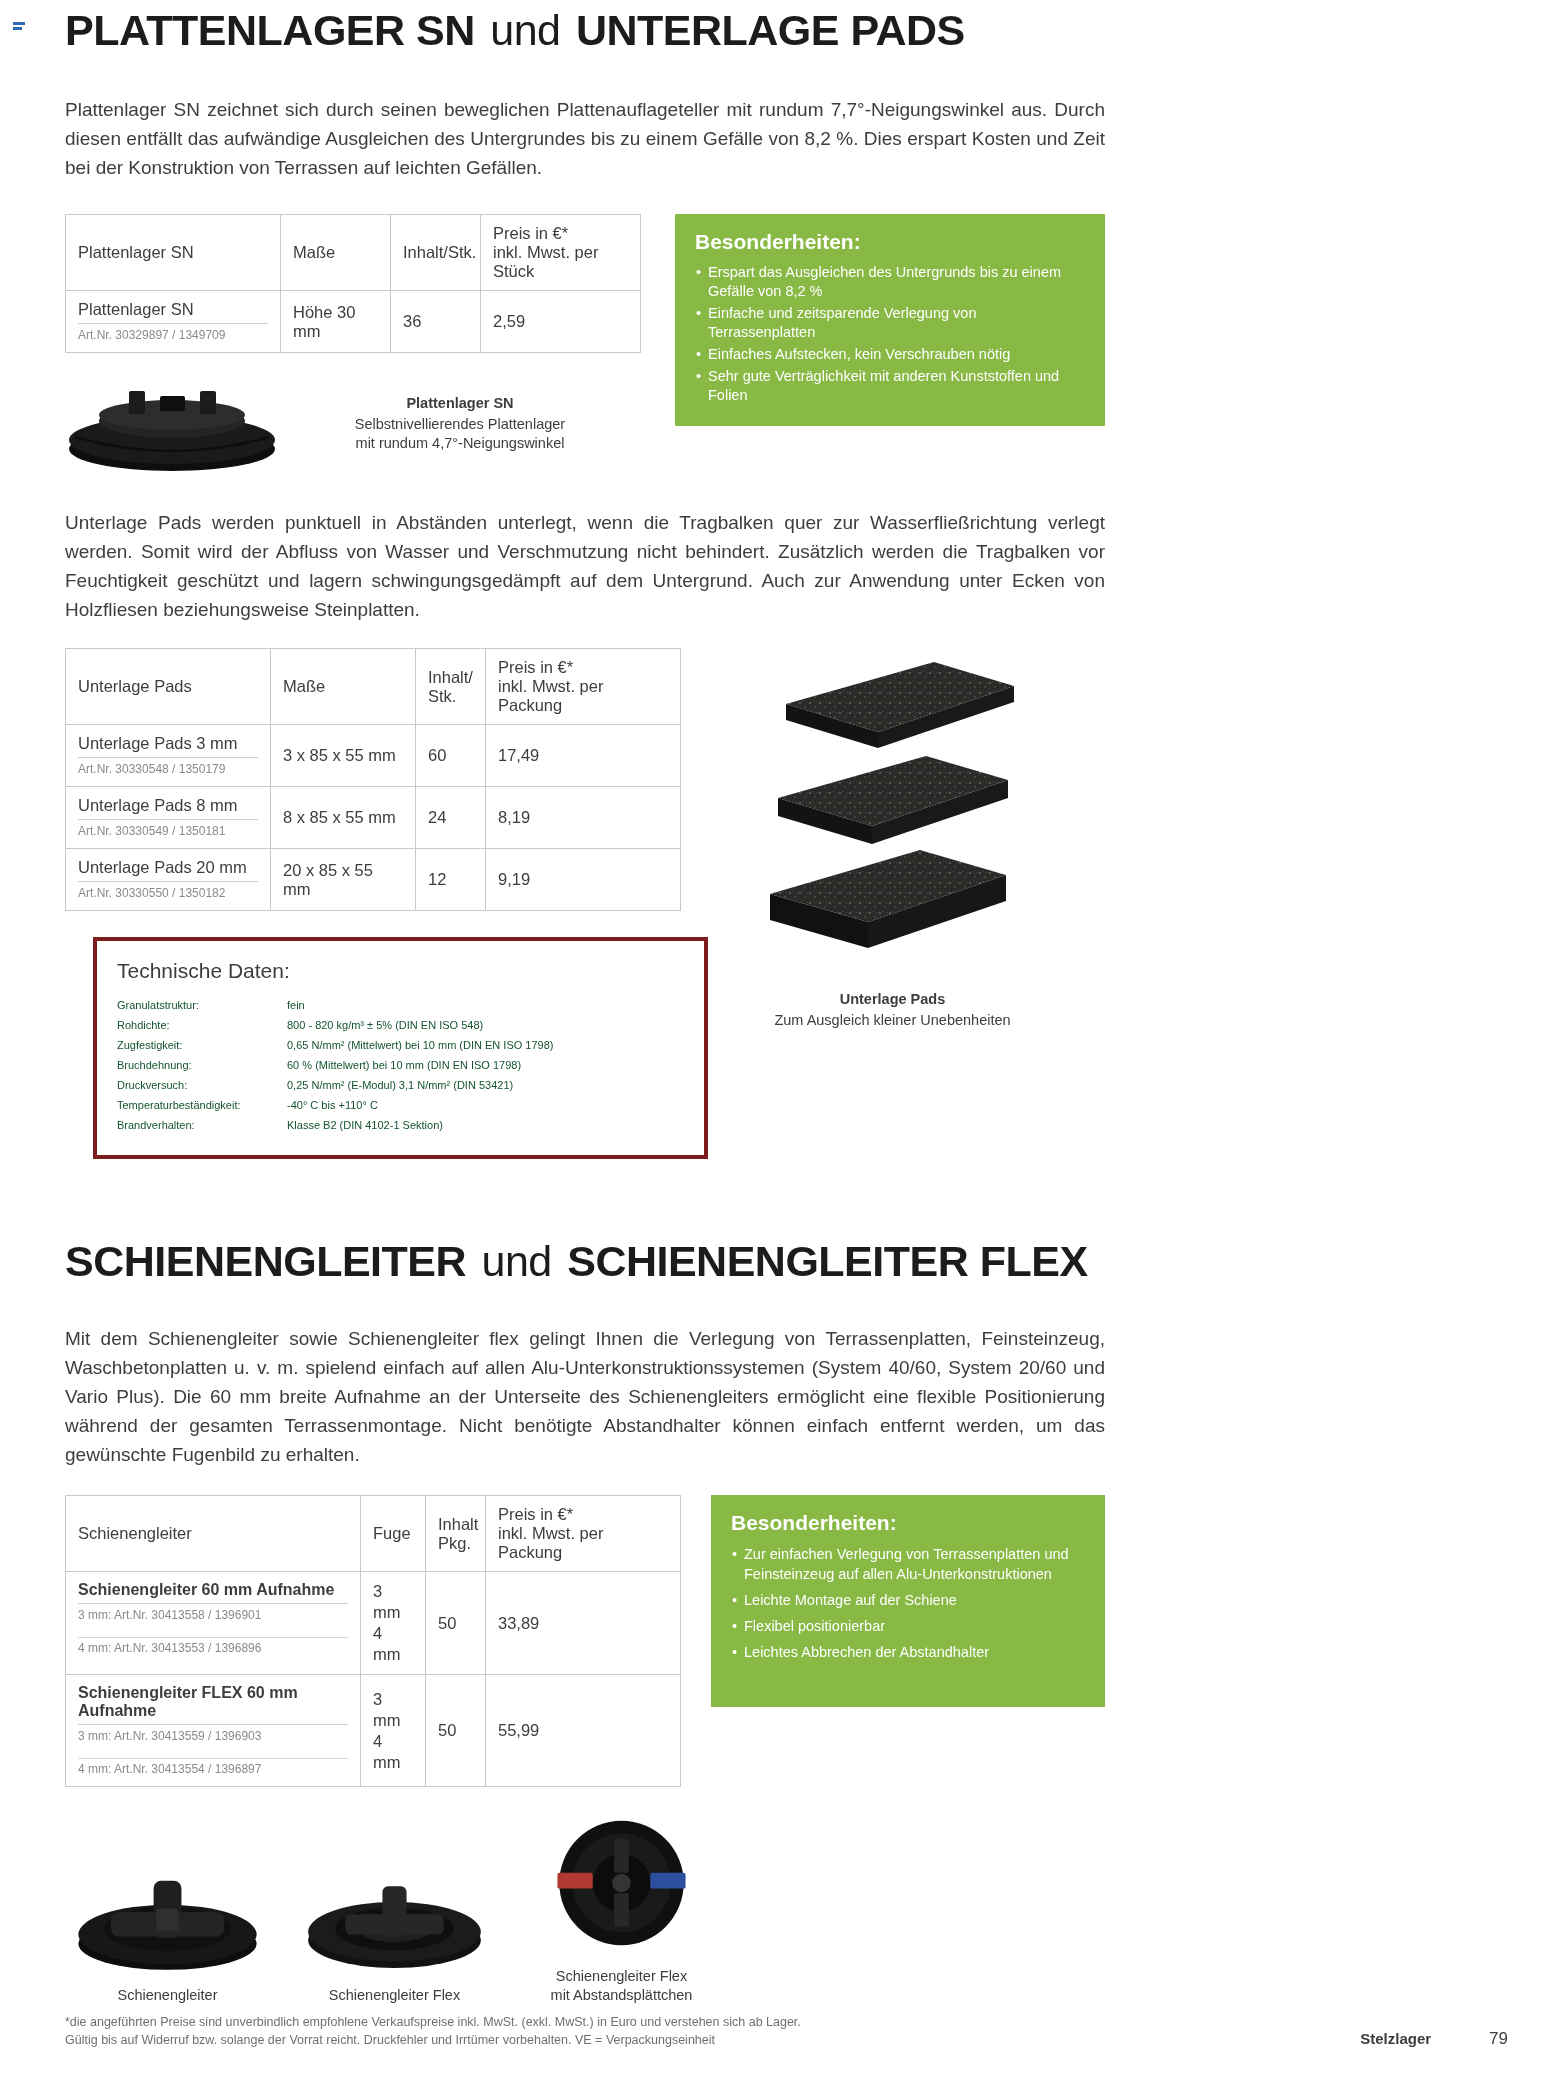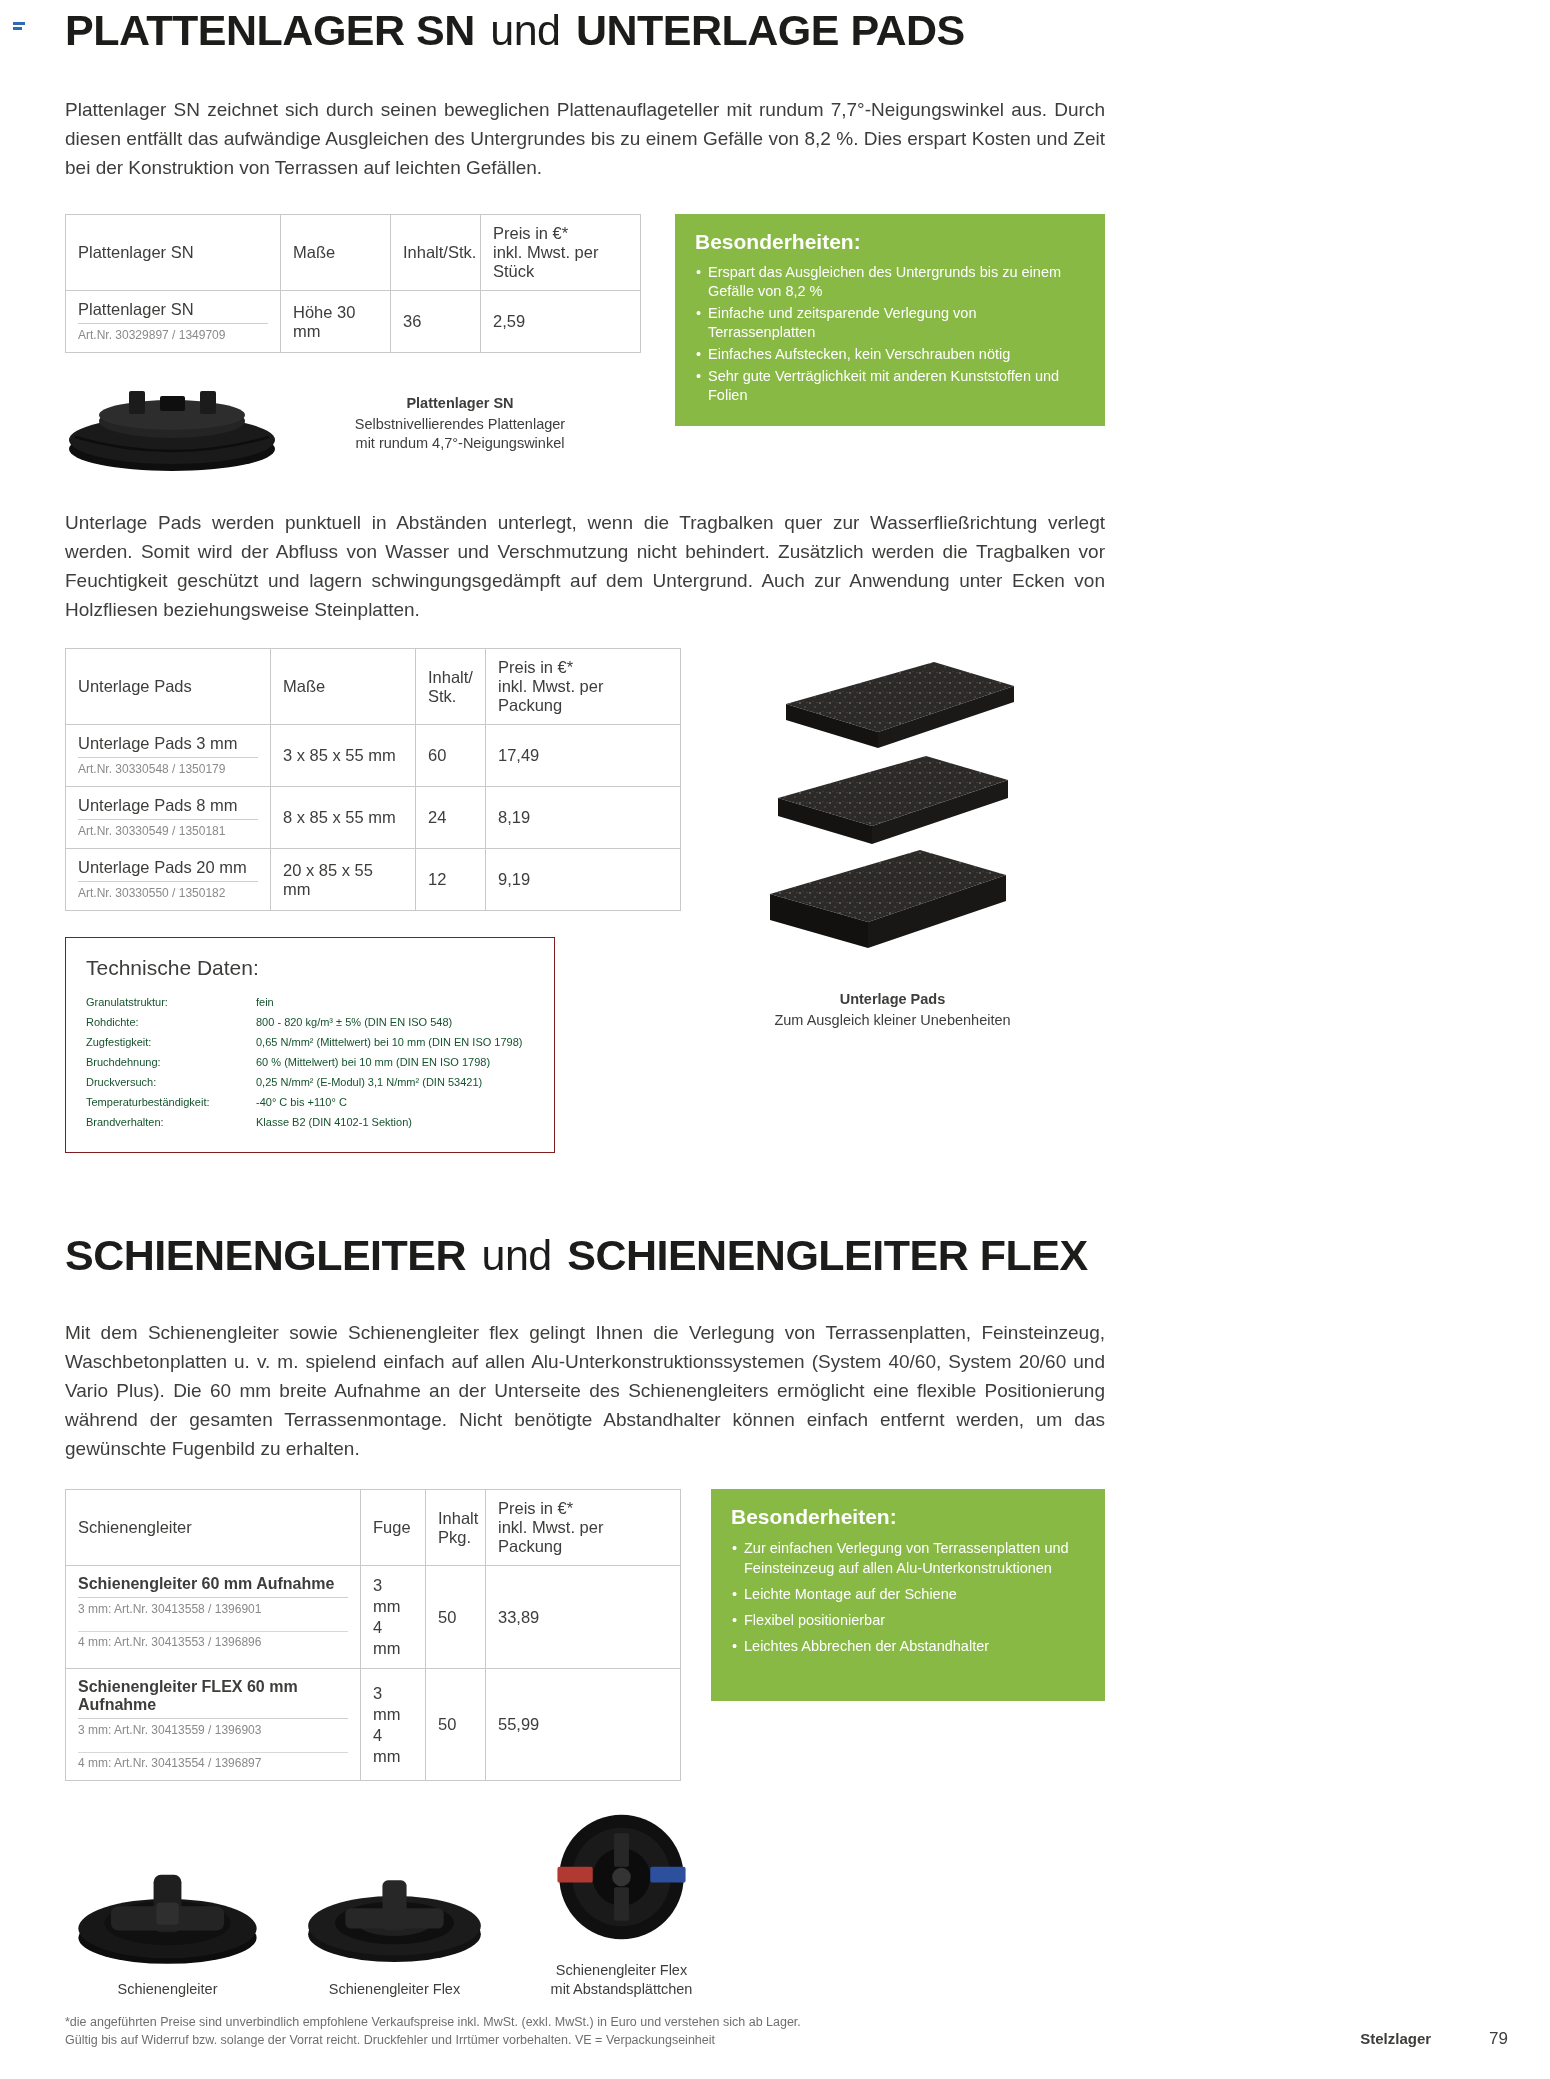--- a/index.html
+++ b/index.html
@@ -52,21 +52,21 @@
   .gb2 { width:395px; min-height:212px; margin-top:0; }
   .gb-title { font-size:21px; font-weight:700; margin-bottom:9px; }
   .blist { margin:0; padding:0; list-style:none; }
   .blist li { position:relative; padding-left:13px; font-size:14.5px; line-height:19px; margin-bottom:3px; }
   .gb2 .blist li { line-height:20px; margin-bottom:6px; }
   .blist li::before { content:"\2022"; position:absolute; left:1px; }
 
   .rowB { display:flex; margin-top:24px; align-items:flex-start; }
   .colL2 { width:615px; flex:0 0 auto; }
   .colR2 { flex:1; display:flex; flex-direction:column; align-items:center; padding-top:12px; }
-  .techbox { width:490px; border:1px solid #7f1d1d; padding:18px 20px 20px 20px; margin-top:26px; }
+  .techbox { width:615px; border:4px solid #7f1d1d; padding:18px 20px 20px 20px; margin-top:26px;margin-left:28px; }
   .tech-title { font-size:21px; color:#3d3d3b; margin-bottom:12px; }
   .tech-row { display:flex; font-size:11px; line-height:20px; color:#14532d;align-items:center; }
   .tech-label { flex:0 0 auto; min-width:170px; padding-right:10px; }
   .pads-fig { width:250px; }
   .pads-cap { text-align:center; margin-top:16px; font-size:14.5px; line-height:19px; }
 
   .rowC { display:flex; gap:30px; margin-top:26px; align-items:flex-start; }
 
   .gallery { display:flex; align-items:flex-end; gap:22px; margin-top:26px; width:700px; }
   .gallery figure { margin:0; text-align:center; width:205px; }

